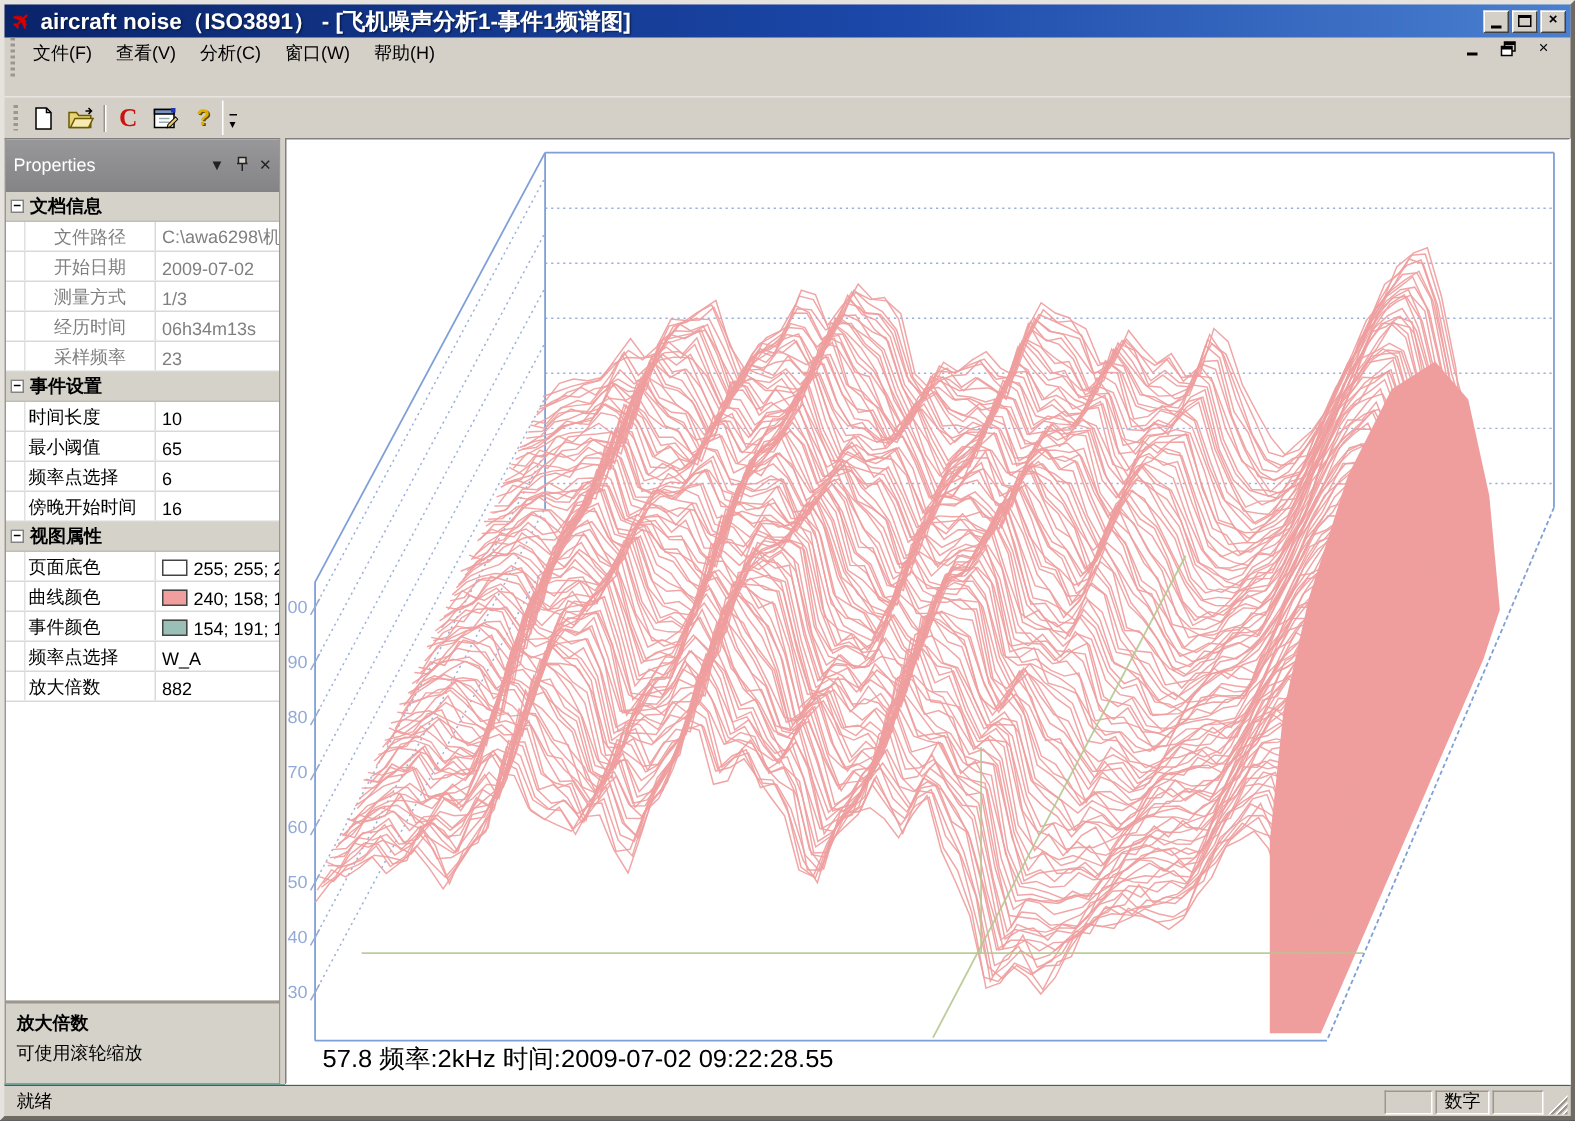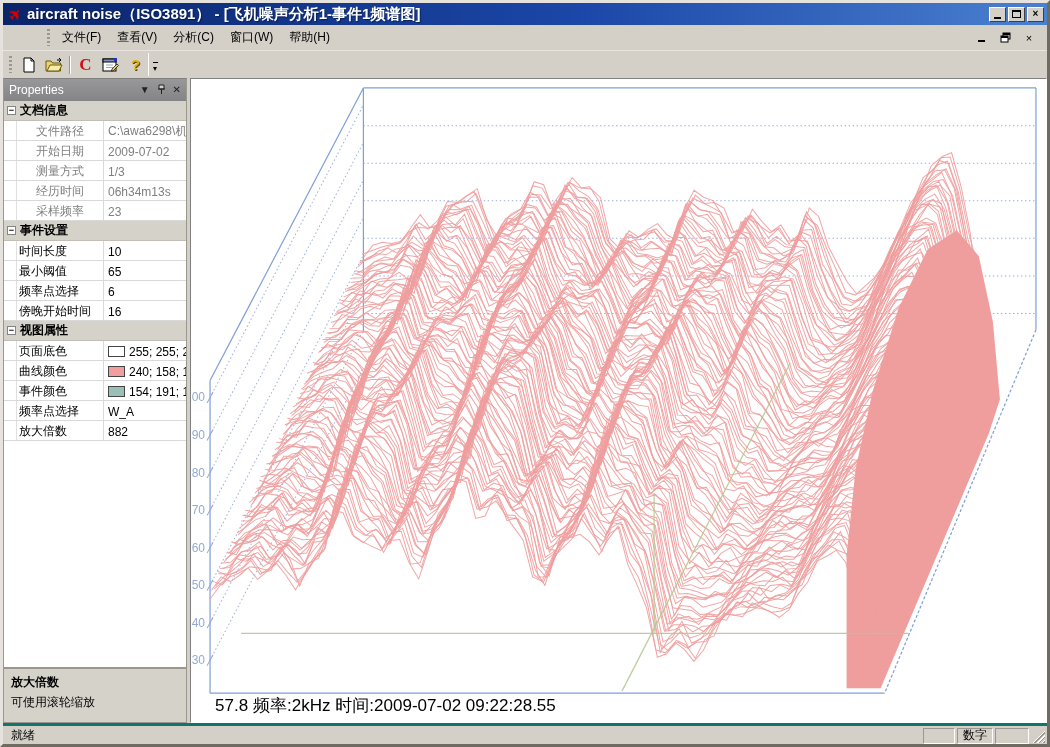--- a/index.html
+++ b/index.html
@@ -19,21 +19,21 @@
   .titlebar .title { font-weight:bold; font-size:15px; margin-left:3px; white-space:nowrap;
     text-shadow:1px 1px 1px rgba(0,0,0,.45); }
   .winbtns { margin-left:auto; display:flex; gap:2px; }
   .wbtn { width:17px; height:15px; background:#d4d0c8; border:1px solid;
     border-color:#fff #404040 #404040 #fff; display:flex; align-items:center; justify-content:center;
     color:#000; font-size:10px; line-height:10px; font-weight:bold; cursor:default; }
   .wbtn .minglyph { display:block; width:7px; height:2px; background:#000; margin-top:8px; }
   .wbtn .maxglyph { display:block; width:9px; height:8px; border:1px solid #000; border-top:2px solid #000; }
 
   
-  .menubar { height:26px; display:flex; align-items:center; border-bottom:1px solid #e8e5e0; flex:0 0 auto;padding-left:40px; }
+  .menubar { height:40px; display:flex; align-items:flex-start; border-bottom:1px solid #e8e5e0; flex:0 0 auto; }
   .grip { width:5px; height:70%; margin:0 3px;
     background:repeating-linear-gradient(180deg,#9b978f 0 2px,transparent 2px 4px);
     background-size:3px 4px; background-repeat:repeat-y; background-position:1px 0; }
   .menuitem { padding:2px 8px 3px 8px; cursor:default; }
   .mdibtns { margin-left:auto; display:flex; align-items:center; gap:8px; padding-right:10px; color:#000; }
   .mdibtn { width:16px; height:14px; display:flex; align-items:center; justify-content:center; font-size:11px; }
   .mdibtn .minglyph { width:7px; height:2px; background:#000; margin-top:7px; }
 
   
   .toolbar { height:27px; display:flex; align-items:center; padding:1px 2px; flex:0 0 auto; }
@@ -45,22 +45,22 @@
   .tchevron { width:13px; height:23px; display:flex; flex-direction:column; align-items:center;
     justify-content:flex-end; font-size:8px; color:#000; padding-bottom:3px; border-left:1px solid #fff; }
   .tchevron .bar { width:5px; height:1px; background:#000; margin-bottom:1px; }
 
   
   .client { flex:1 1 auto; display:flex; min-height:0; }
 
   
   .props { width:184px; flex:0 0 auto; display:flex; flex-direction:column; background:#fff;
     border:1px solid #9b978f; border-top-color:#808080; }
-  .props-title { height:22px; background:linear-gradient(180deg,#98989a,#848486); color:#fff;
-    display:flex; align-items:center; padding:10px 5px; font-size:12px; flex:0 0 auto; }
+  .props-title { height:35px; background:linear-gradient(180deg,#98989a,#848486); color:#fff;
+    display:flex; padding:10px 5px; font-size:12px; flex:0 0 auto; }
   .props-title .pbtns { margin-left:auto; display:flex; gap:7px; align-items:center; color:#2b2b2b; }
   .pbtn { font-size:10px; line-height:10px; cursor:default; color:#222; }
   .props-grid { flex:0 0 auto; background:#fff; }
   .prow { display:flex; height:20px; align-items:stretch; border-bottom:1px solid #d9d9d9; font-size:12px; }
   .prow-header { background:#d5d2ca; border-bottom:1px solid #c2beb6; font-weight:bold; color:#000;
     display:flex; align-items:center; height:20px; }
   .minusbox { width:9px; height:9px; border:1px solid #848484; background:#fff; margin:0 4px 0 3px;
     display:flex; align-items:center; justify-content:center; font-size:9px; line-height:7px; color:#000; flex:0 0 auto;}
   .pcell-strip { width:13px; border-right:1px solid #e0e0e0; flex:0 0 auto; }
   .pcell-label { width:87px; flex:0 0 auto; border-right:1px solid #d9d9d9; padding:2px 2px 0 2px;
@@ -75,21 +75,21 @@
 
   .splitter { width:3px; flex:0 0 auto; background:#d4d0c8; cursor:ew-resize; }
 
   
   .chartpanel { flex:1 1 auto; background:#fff; position:relative;
     border:1px solid; border-color:#808080 #fff #fff #808080; min-width:0; }
   .chartpanel svg { position:absolute; inset:0; width:100%; height:100%; }
 
   
   .statusbar { height:21px; flex:0 0 auto; display:flex; align-items:center; padding:2px 2px 1px 2px;
-    border-top:3px solid #0f766e; background:#d4d0c8; }
+    border-top:1px solid #0f766e; background:#d4d0c8; }
   .sb-ready { padding-left:6px; flex:1 1 auto; }
   .sb-pane { height:16px; border:1px solid; border-color:#9b978f #fff #fff #9b978f;
     margin-left:2px; display:flex; align-items:center; justify-content:center; padding:0 4px; }
   .sb-grip { width:13px; height:13px; margin-left:3px; align-self:flex-end;
     background:linear-gradient(135deg,transparent 0 50%,#fff 50% 56%,#9b978f 56% 62%,transparent 62% 68%,#fff 68% 74%,#9b978f 74% 80%,transparent 80% 86%,#fff 86% 92%,#9b978f 92% 100%); }
 </style>
 </head>
 <body>
 
 <div class="window">

